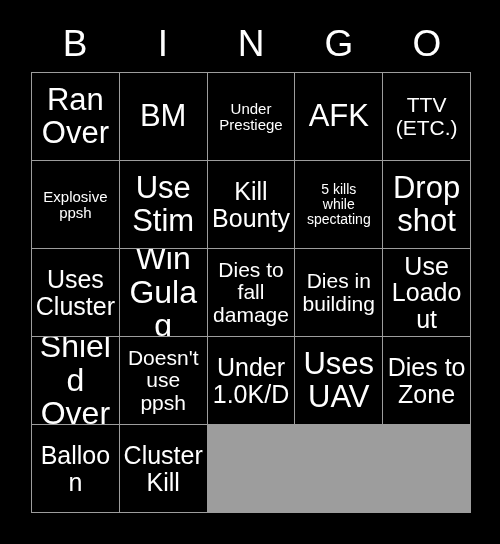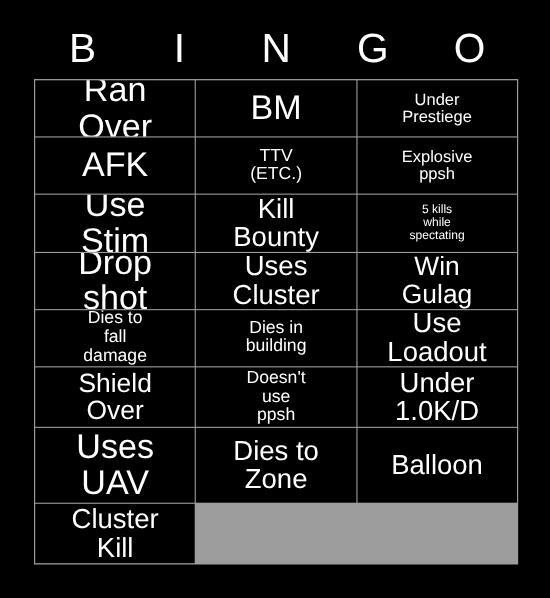--- a/index.html
+++ b/index.html
@@ -47,21 +47,21 @@
   }
 
   
   .grid {
     position: absolute;
     left: 31px;
     top: 72px;
     width: 440px;
     height: 441px;
     display: grid;
-    grid-template-columns: repeat(3, 1fr);
+    grid-template-columns: repeat(5, 1fr);
     grid-template-rows: repeat(5, 1fr);
     background: #9d9d9d;
     border: 1px solid #9d9d9d;
     box-sizing: border-box;
     gap: 1px;
   }
   .cell {
     background: #000000;
     display: flex;
     align-items: center;
@@ -75,25 +75,25 @@
     display: block;
     width: 100%;
     color: #ffffff;
     line-height: 1.05;
     word-wrap: break-word;
     white-space: pre-line;
   }
 
   
   .fs-xxl .cell-text { font-size: 31px; }
-  .fs-xl  .cell-text { font-size: 24px; }
+  .fs-xl  .cell-text { font-size: 32px; }
   .fs-l   .cell-text { font-size: 25px; }
-  .fs-m   .cell-text { font-size: 16px; }
+  .fs-m   .cell-text { font-size: 21px; }
   .fs-s   .cell-text { font-size: 15px; }
-  .fs-xs  .cell-text { font-size: 11px; }
+  .fs-xs  .cell-text { font-size: 14px; }
 </style>
 </head>
 <body>
 
 <div class="card">
 
   <div class="header">
     <div class="header-letter">B</div>
     <div class="header-letter">I</div>
     <div class="header-letter">N</div>

